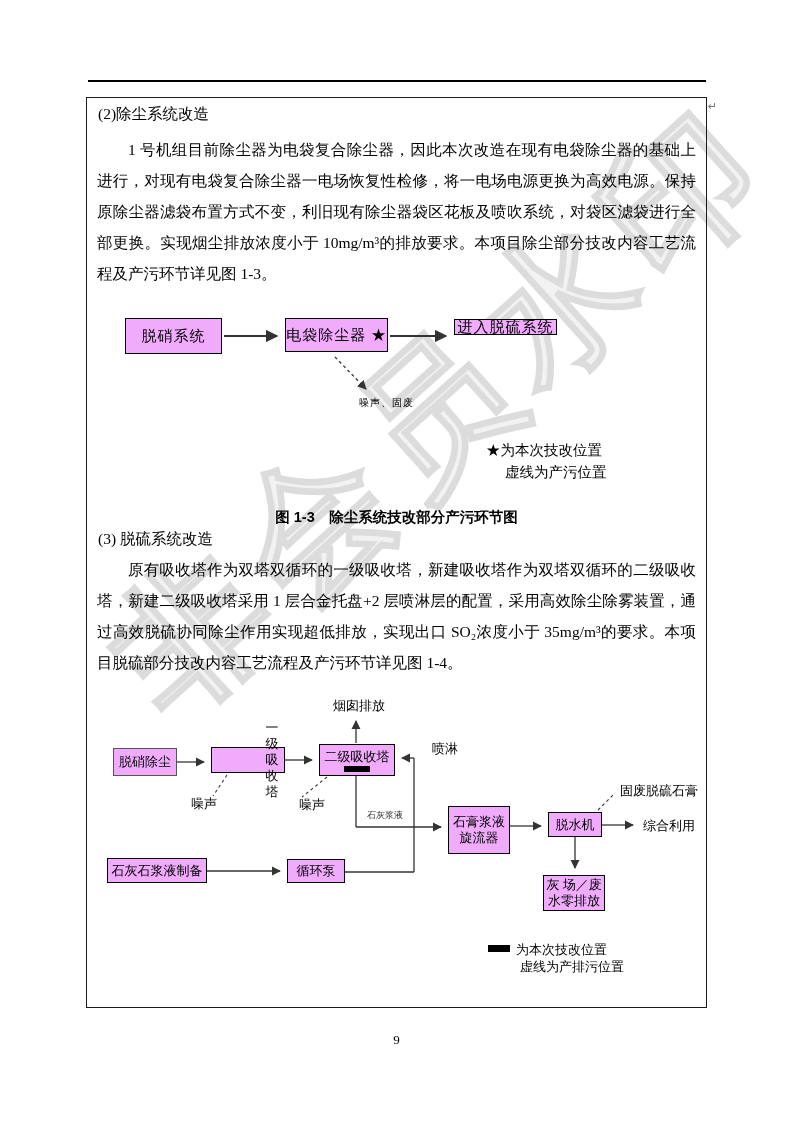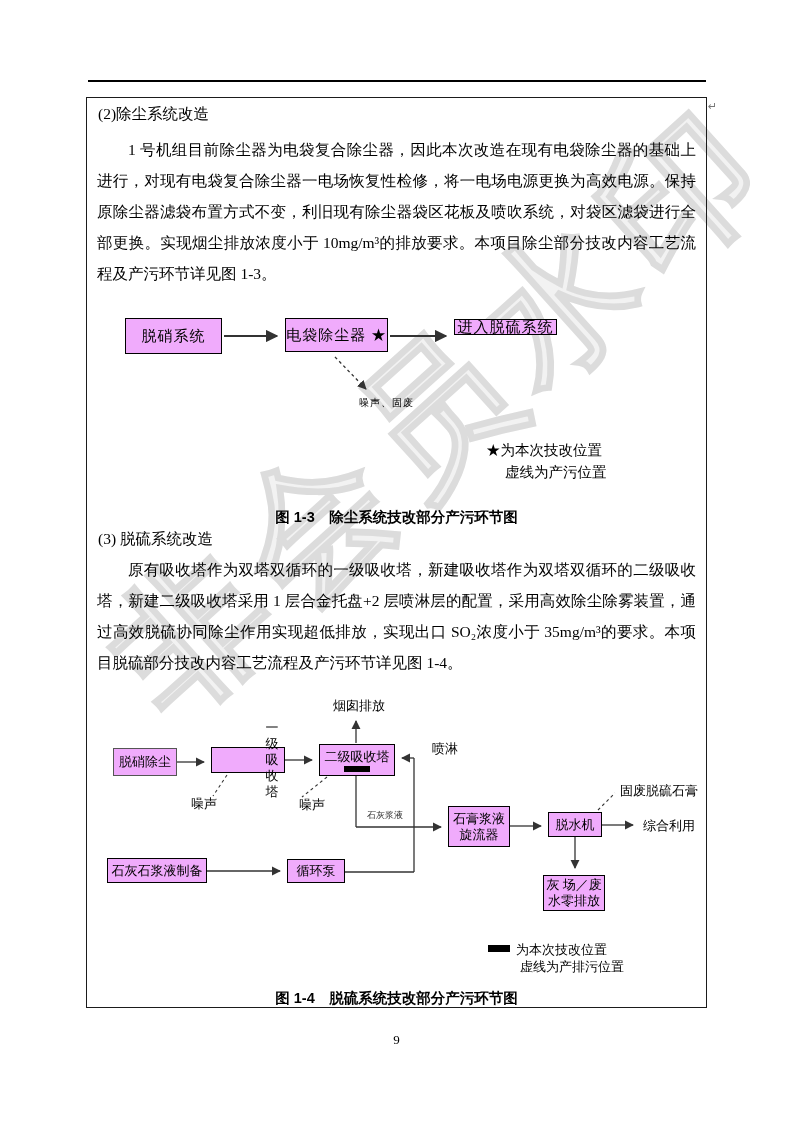--- a/index.html
+++ b/index.html
@@ -46,21 +46,21 @@
   .cap1 { top:410px; }
   .h-sec2 { left:11px; top:6px; }
   .h-sec3 { left:11px; top:431px; }
   .p1 { left:10px; top:36px; }
   .p2 { left:10px; top:456px; }
   
   .d2-node { font-size:13px; line-height:16px; }
   .n-denit   { left:26px;  top:650px; width:64px;  height:28px; border-color:#555; }
   .n-abs1    { left:124px; top:649px; width:74px;  height:26px;padding-left:48px; }
   .n-abs2    { left:232px; top:646px; width:76px;  height:32px; }
-  .n-cyclone { left:361px; top:708px; width:62px;  height:41px; }
+  .n-cyclone { left:361px; top:708px; width:62px;  height:48px; }
   .n-dewater { left:461px; top:714px; width:54px;  height:25px; }
   .n-ash     { left:456px; top:777px; width:62px;  height:36px; }
   .n-prep    { left:20px;  top:760px; width:100px; height:25px;justify-content:center; }
   .n-pump    { left:200px; top:761px; width:58px;  height:24px; }
   .retrofit-bar { width:26px; height:6px; background:#000; margin-top:1px; }
   .l-stack  { left:246px; top:599px; font-size:13px; }
   .l-spray  { left:317px; top:642px; font-size:13px;padding-left:28px; }
   .l-noise1 { left:104px; top:697px; font-size:13px; }
   .l-noise2 { left:212px; top:698px; font-size:13px; }
   .l-slurry { left:280px; top:711px; font-size:9px; color:#333; }
@@ -163,17 +163,16 @@
     </div>
     <div class="node d2-node n-prep">
       <span>石灰石浆液制备</span>
     </div>
     <div class="node d2-node n-pump">
       <span>循环泵</span>
     </div>
     <div class="leg2-bar"></div>
     <div class="lbl l-leg2a">为本次技改位置</div>
     <div class="lbl l-leg2b">虚线为产排污位置</div>
-    <div class="caption cap2">图 1-4　脱硫系统技改部分产污环节图</div>
   </div>
 
   <div class="pageno">9</div>
 </div>
 
 </body></html>

